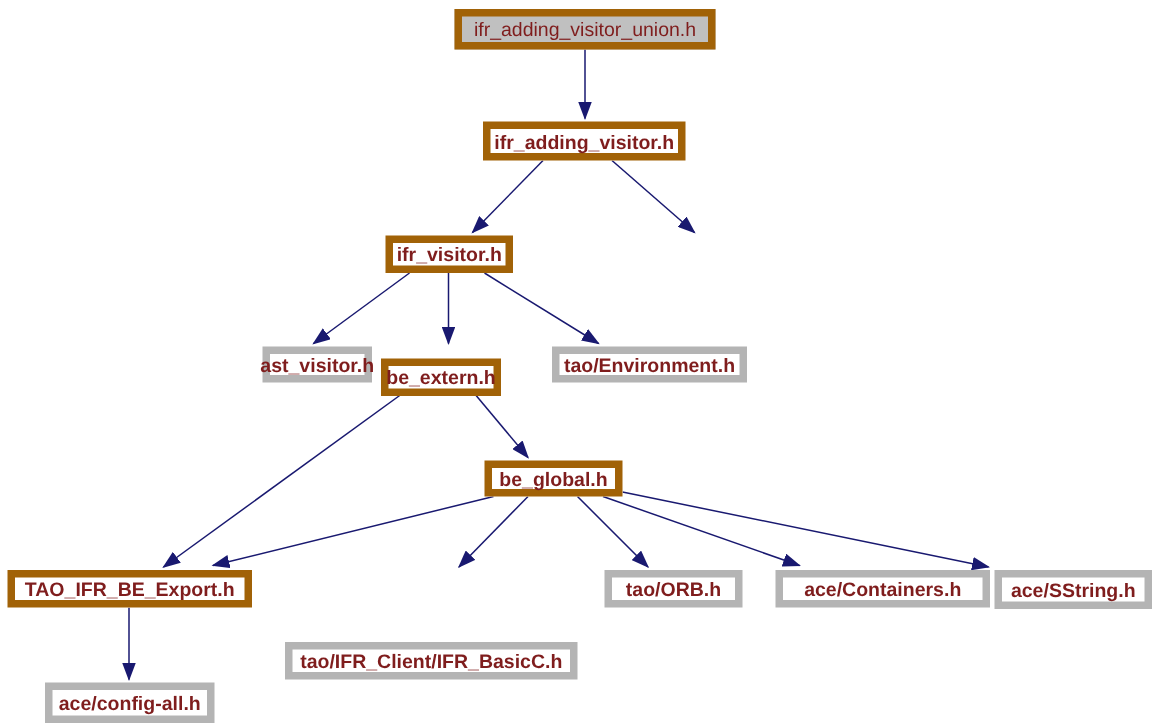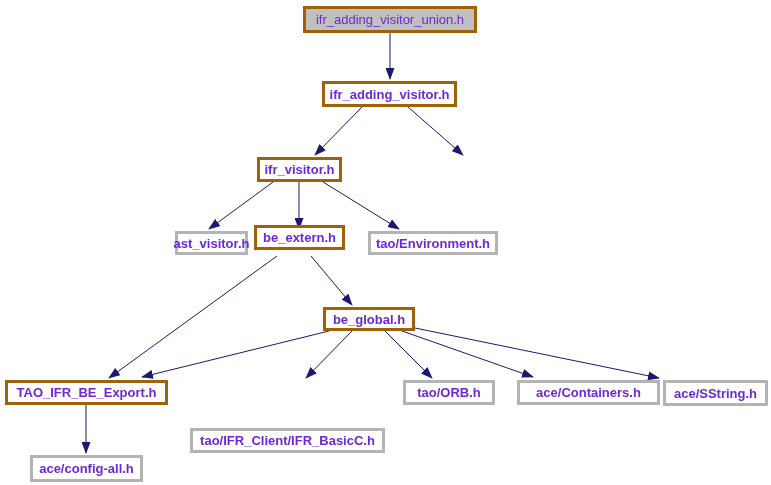--- a/index.html
+++ b/index.html
@@ -19,23 +19,23 @@
   .nodes { position: absolute; left: 0; top: 0; width: 100%; height: 100%; }
   .node {
     position: absolute;
     box-sizing: border-box;
     display: flex;
     align-items: center;
     justify-content: center;
     white-space: nowrap;
     font-size: 13px;
     font-weight: bold;
-    color: #6d28d9;
+    color: #7f1d1d;
     background: #ffffff;
-    border: 3px solid #a16207;
+    border: 5px solid #a16207;
     cursor: default;
   }
   .node.external { border-color: #b4b4b4; }
   .node.root { background: #c0c0c0; font-weight: normal; }
   .node.internal { cursor: pointer; }
 </style>
 </head>
 <body>
 
 <div class="canvas">
@@ -60,21 +60,21 @@
         <line x1="402" y1="331" x2="533" y2="377" stroke="#191970" stroke-width="1" marker-end="url(#arrowhead)"></line>
         <line x1="415" y1="328" x2="659" y2="378" stroke="#191970" stroke-width="1" marker-end="url(#arrowhead)"></line>
         <line x1="86" y1="405" x2="86" y2="453" stroke="#191970" stroke-width="1" marker-end="url(#arrowhead)"></line>
       </g>
   </svg>
   <div class="nodes" id="node-layer">
       <div class="node root" style="left: 303px; top: 6px; width: 174px; height: 27px;">ifr_adding_visitor_union.h</div>
       <div class="node internal" style="left: 322px; top: 81px; width: 135px; height: 26px;">ifr_adding_visitor.h</div>
       <div class="node internal" style="left: 257px; top: 157px; width: 85px; height: 25px;">ifr_visitor.h</div>
       <div class="node external" style="left: 137px; top: 231px; width: 73px; height: 24px; margin-left: 38px;">ast_visitor.h</div>
-      <div class="node internal" style="left: 254px; top: 225px; width: 91px; height: 25px;">be_extern.h</div>
+      <div class="node internal" style="left: 254px; top: 239px; width: 80px; height: 25px;">be_extern.h</div>
       <div class="node external" style="left: 368px; top: 231px; width: 130px; height: 24px;">tao/Environment.h</div>
       <div class="node internal" style="left: 323px; top: 307px; width: 92px; height: 24px;">be_global.h</div>
       <div class="node internal" style="left: 5px; top: 380px; width: 163px; height: 25px; text-align: center;">TAO_IFR_BE_Export.h</div>
       <div class="node external" style="left: 190px; top: 380px; width: 195px; height: 25px; margin-top: 48px;">tao/IFR_Client/IFR_BasicC.h</div>
       <div class="node external" style="left: 403px; top: 380px; width: 92px; height: 25px;">tao/ORB.h</div>
       <div class="node external" style="left: 517px; top: 380px; width: 143px; height: 25px;">ace/Containers.h</div>
       <div class="node external" style="left: 663px; top: 380px; width: 105px; height: 26px;">ace/SString.h</div>
       <div class="node external" style="left: 30px; top: 455px; width: 113px; height: 27px;">ace/config-all.h</div>
     </div>
 </div>

